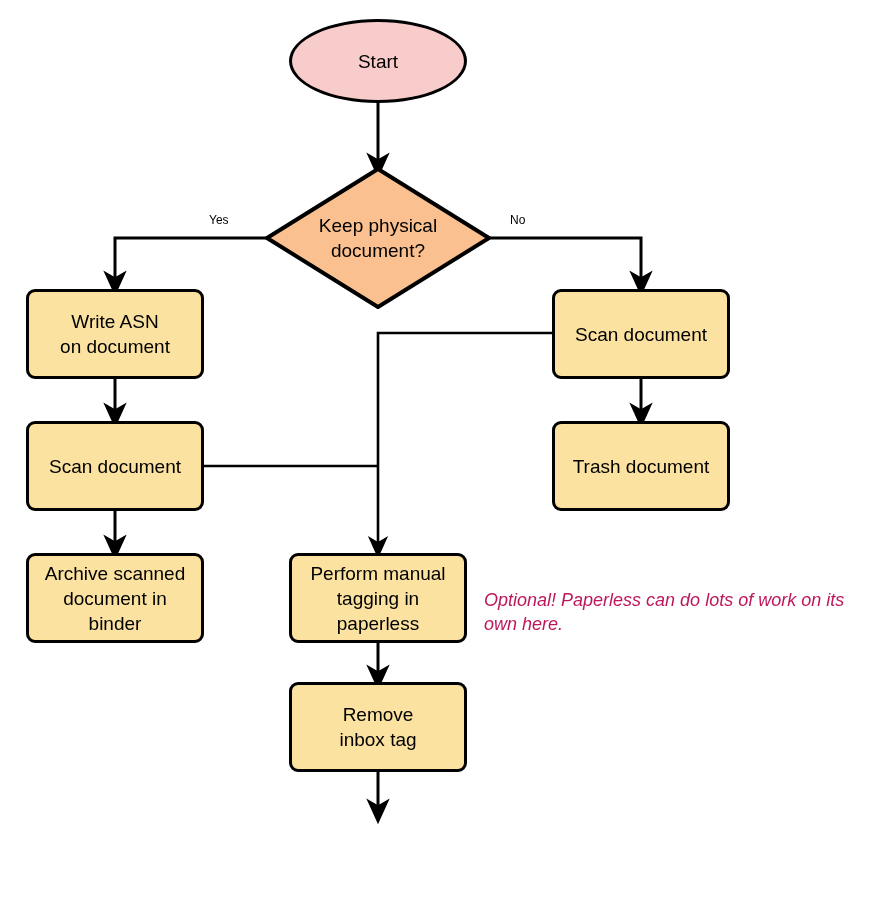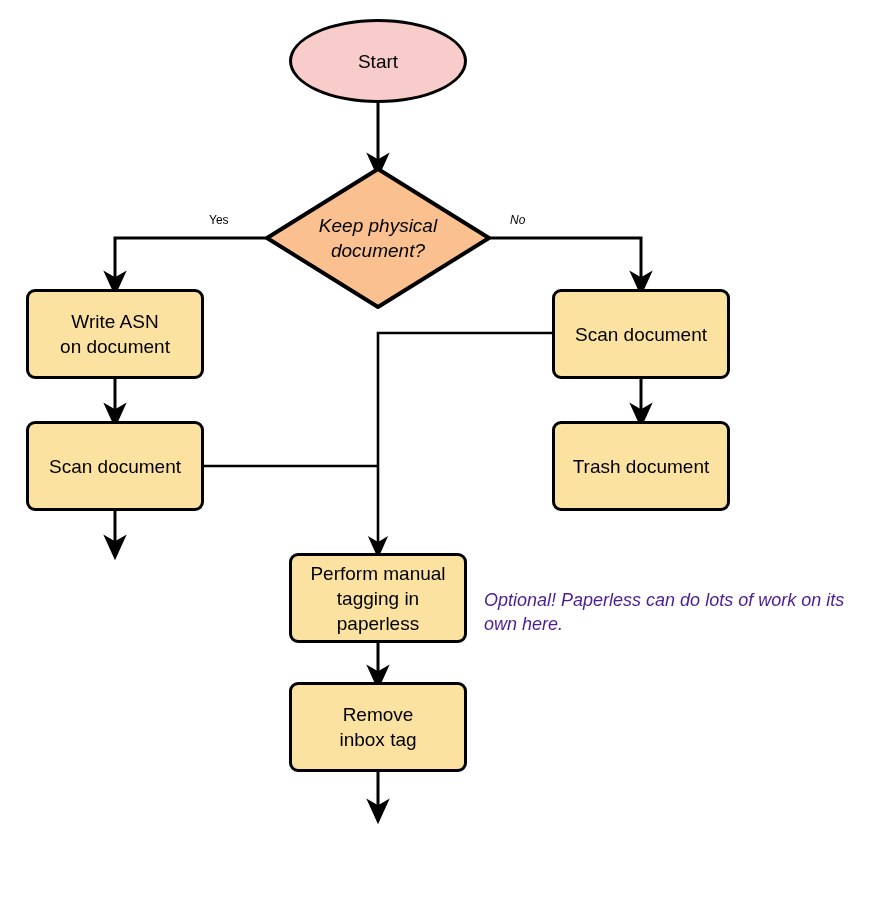--- a/index.html
+++ b/index.html
@@ -63,36 +63,35 @@
     top: 0;
     width: 100%;
     height: 100%;
     display: flex;
     align-items: center;
     justify-content: center;
     text-align: center;
     font-size: 19px;
     line-height: 25px;
     color: #000000;
-    font-style: italic;
   }
   .edge-label {
     position: absolute;
     font-size: 12px;
     line-height: 21px;
     color: #000000;
     z-index: 4;
     white-space: nowrap;
   }
   .annotation {
     position: absolute;
     font-size: 18px;
     line-height: 24px;
     font-style: italic;
-    color: #4c1d95;
+    color: #be185d;
     z-index: 4;
   }
   .nodelabel {
     white-space: pre-line;
     display: block;
   }
 </style>
 </head>
 <body>
 
@@ -156,33 +155,38 @@
     </svg>
     <div class="node-decision-label">
       <span class="nodelabel">Keep physical
 document?</span>
     </div>
   </div>
 
   <div class="edge-label" style="left:209px; top:210px;">
     <span>Yes</span>
   </div>
-  <div class="edge-label" style="left:510px; top:210px;font-style:italic;">
+  <div class="edge-label" style="left:510px; top:210px;">
     <span>No</span>
   </div>
 
   <div class="node node-process" style="left:26px; top:289px; width:178px; height:90px;text-align:center;">
     <span class="nodelabel">Write ASN
 on document</span>
   </div>
 
   <div class="node node-process" style="left:26px; top:421px; width:178px; height:90px;">
     <span class="nodelabel">Scan document</span>
   </div>
 
+  <div class="node node-process" style="left:26px; top:553px; width:178px; height:90px;">
+    <span class="nodelabel">Archive scanned
+document in
+binder</span>
+  </div>
 
   <div class="node node-process" style="left:552px; top:289px; width:178px; height:90px;">
     <span class="nodelabel">Scan document</span>
   </div>
 
   <div class="node node-process" style="left:289px; top:553px; width:178px; height:90px;">
     <span class="nodelabel">Perform manual
 tagging in
 paperless</span>
   </div>

